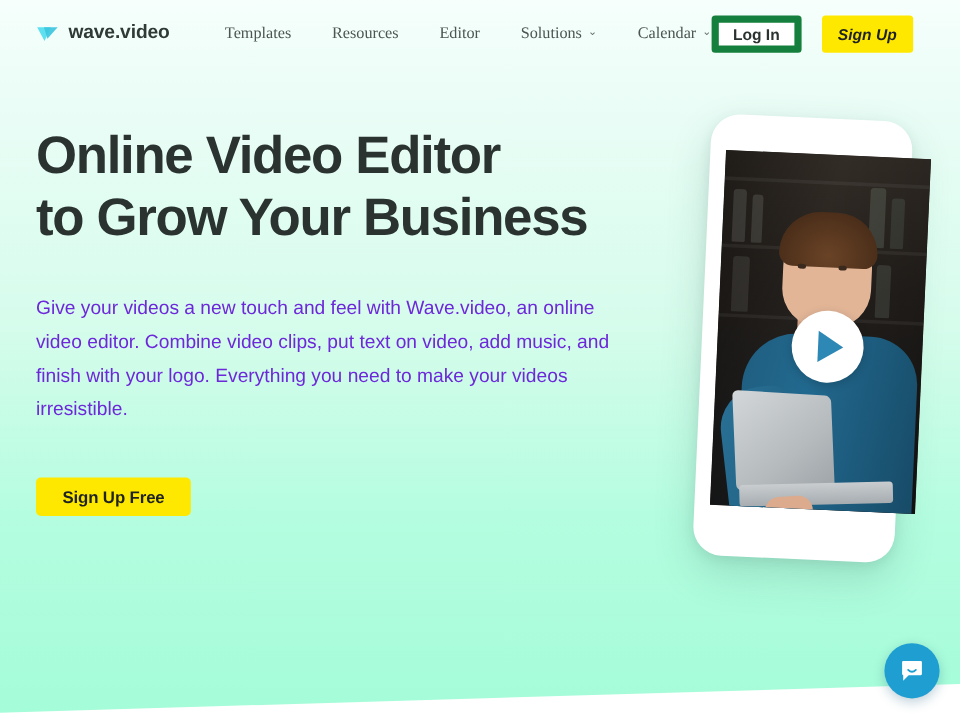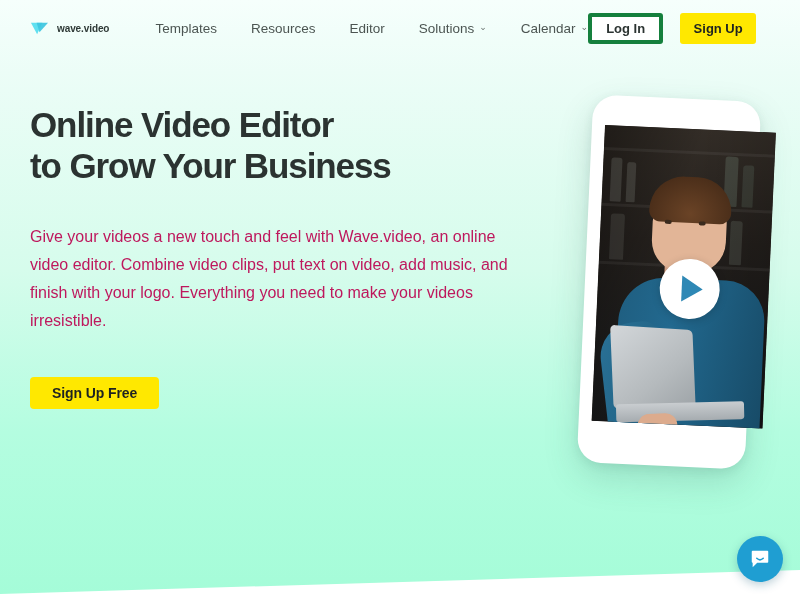--- a/index.html
+++ b/index.html
@@ -19,48 +19,48 @@
 
   
   .navbar{
     position:relative; z-index:10;
     height:56px; display:flex; align-items:center;
     padding:0 45px 0 30px;
   }
   .brand{ display:flex; align-items:center; gap:8px; margin-right:46px; cursor:pointer; }
   .brand-mark{ width:19px; height:19px; display:block; }
   .brand-text{
-    font-size:10px; font-weight:bold; color:#2f3a37; letter-spacing:-0.1px;
+    font-size:16px; font-weight:bold; color:#2f3a37; letter-spacing:-0.1px;
   }
   .nav-links{ display:flex; align-items:center; gap:34px; }
   .nav-link{
     font-size:13.5px; color:#4c5552; cursor:pointer;
-    display:flex; align-items:flex-start; gap:5px; white-space:nowrap;
+    display:flex; align-items:flex-start; gap:5px; white-space:nowrap;font-family:Liberation Serif, serif;
   }
   .caret{ font-size:9px; color:#6a7370; position:relative; top:1px; }
   .nav-actions{ margin-left:auto; display:flex; align-items:center; gap:17px; }
   .btn-login{
-    width:75px; height:31px; border:4px solid #15803d; background:#ffffff;
+    width:75px; height:31px; border:6px solid #15803d; background:#ffffff;
     border-radius:3px; font-size:13px; font-weight:bold; color:#2b3331;
     cursor:pointer; font-family:inherit;
   }
   .btn-signup{
     width:76px; height:31px; border:none; background:#ffe800;
     border-radius:3px; font-size:13px; font-weight:bold; color:#1e2321;
-    cursor:pointer; font-family:inherit;
+    cursor:pointer; font-family:inherit;font-style:italic;
   }
 
   
   .hero{ position:relative; z-index:5; padding:48px 0 0 30px; width:560px; }
   .headline{
-    font-size:35px; line-height:1.18; font-weight:bold;
+    font-size:44px; line-height:1.18; font-weight:bold;
     color:#2b3331; letter-spacing:-1.1px;
   }
   .subcopy{
-    margin-top:36px; font-size:16px; line-height:1.76; color:#be185d;
+    margin-top:36px; font-size:16px; line-height:1.76; color:#6d28d9;
     max-width:490px;
   }
   .cta{
     margin-top:42px; display:inline-block;
     background:#ffe800; color:#1e2321; border:none; border-radius:4px;
     padding:0 22px; height:32px; font-size:14px; font-weight:bold;
     cursor:pointer; font-family:inherit; letter-spacing:-0.1px;
   }
 
   

